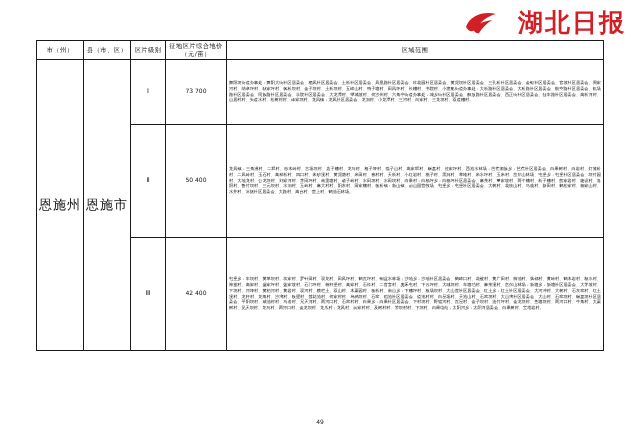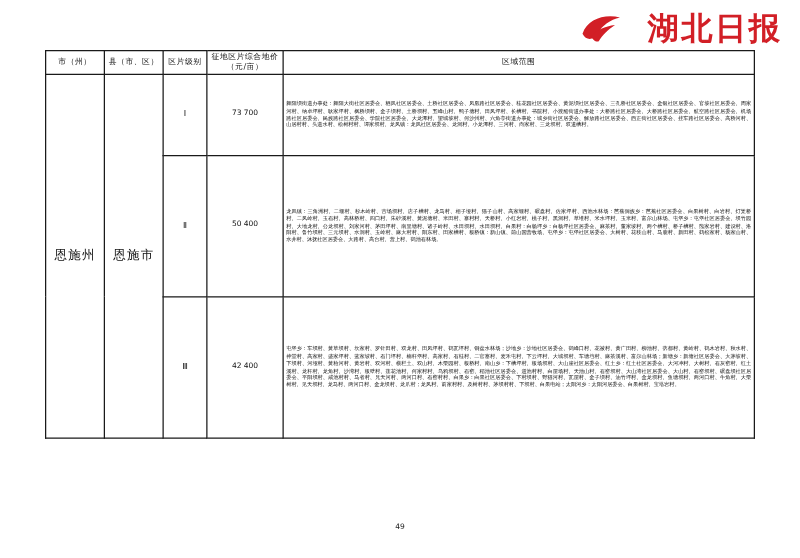--- a/index.html
+++ b/index.html
@@ -66,21 +66,21 @@
     font-weight: normal;
     font-size: 6.2px;
     text-align: center;
     letter-spacing: 0.5px;
     line-height: 1.25;
     padding: 4px 1px;
   }
   .c-city, .c-county {
     width: 42px;
     text-align: center;
-    font-size: 10px;
+    font-size: 13px;
     letter-spacing: 1px;
   }
   .c-level {
     width: 30px;
     text-align: center;
     font-size: 6.5px;
   }
   .c-price {
     width: 56px;
     text-align: center;

